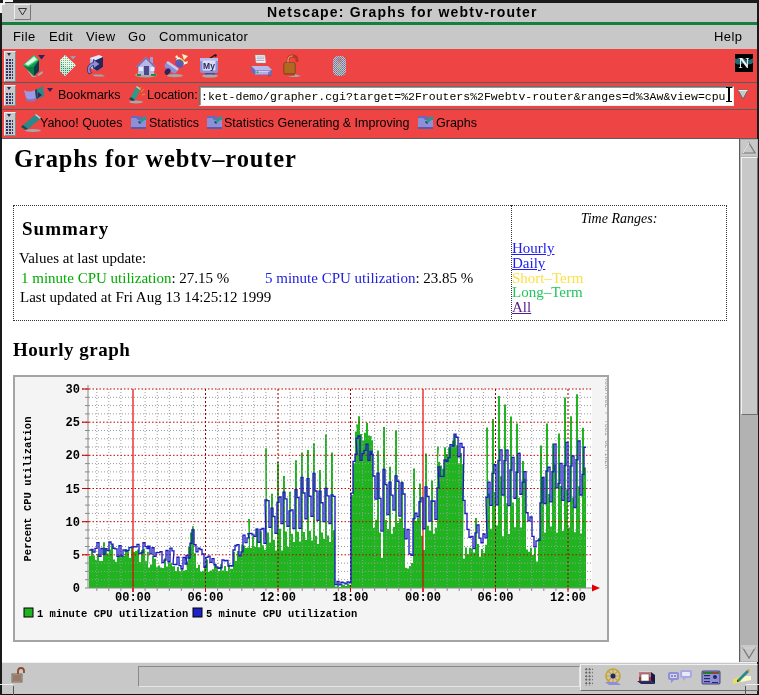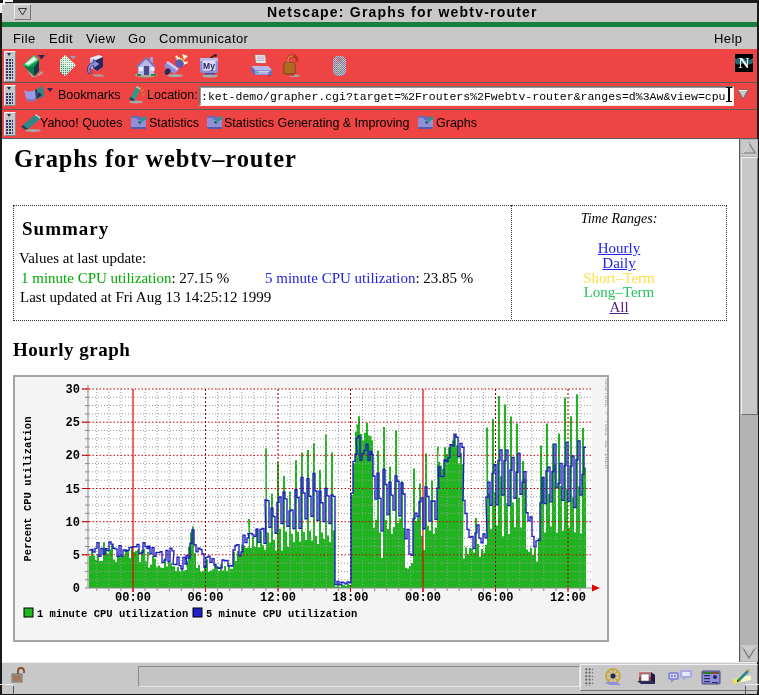--- a/index.html
+++ b/index.html
@@ -10,21 +10,21 @@
   
   #title{left:2px;top:3px;width:755px;height:19px;background:#c8c8c8;}
   #title .txt{position:absolute;left:265px;top:0px;font-weight:bold;font-size:14px;
          color:#000;letter-spacing:1.2px;line-height:18px;}
   #tbtn{left:14px;top:4px;width:15px;height:14px;background:#c8c8c8;
         border:1px solid #777;border-top-color:#eee;border-left-color:#eee;}
   #tbtn svg{display:block;margin:3px auto 0;}
   #corner{left:0;top:0;width:14px;height:14px;}
   
   #menu{left:2px;top:22px;width:755px;height:25px;background:#c8c8c8;
-        border-top:5px solid #15803d;border-bottom:1px solid #5c5c5c;}
+        border-top:3px solid #15803d;border-bottom:1px solid #5c5c5c;}
   #menu span{position:absolute;top:4px;font-size:13px;letter-spacing:0.4px;color:#000;}
   
   .bar{left:2px;background:#ef4444;border-bottom:1px solid #5c5c5c;}
   .tab{position:absolute;left:2px;top:2px;width:10px;background:#c8c8c8;
        border:1px solid #888;border-top-color:#f0f0f0;border-left-color:#f0f0f0;}
   .tab .tri{position:absolute;left:1.5px;top:1px;width:0;height:0;
        border-left:2.5px solid transparent;border-right:2.5px solid transparent;
        border-top:3.5px solid #27275e;}
   .dots{position:absolute;left:1px;top:7px;bottom:1px;width:7px;
      background-image:radial-gradient(circle at 1px 1px,#30306a 0.7px,rgba(0,0,0,0) 0.95px);
@@ -289,21 +289,21 @@
   <div id="content" class="abs"></div>
   <div id="h1" class="abs">Graphs for webtv–router</div>
   <div id="sumbox" class="abs"></div>
   <div id="sumdiv" class="abs"></div>
   <div class="st" style="left:22px;top:218px;font-size:19px;letter-spacing:1.0px;font-weight:bold;">Summary</div>
   <div class="st" style="left:19px;top:250px;">Values at last update:</div>
   <div class="st" style="left:21px;top:270px;"><span style="color:#00ad00">1 minute CPU utilization</span>: 27.15 %</div>
   <div class="st" style="left:265px;top:270px;"><span style="color:#2222dd">5 minute CPU utilization</span>: 23.85 %</div>
   <div class="st" style="left:20px;top:289px;">Last updated at Fri Aug 13 14:25:12 1999</div>
   <div class="st" style="left:512px;top:211px;width:214px;text-align:center;font-style:italic;font-size:14px;">Time Ranges:</div>
-  <div class="st" style="left:512px;top:241px;width:214px;text-align:center;line-height:14.75px;font-size:15px;">
+  <div class="st" style="left:512px;top:241px;width:214px;line-height:14.75px;font-size:15px;">
     <a style="color:#2020ee;text-decoration:underline;">Hourly</a><br>
     <a style="color:#2020ee;text-decoration:underline;">Daily</a><br>
     <a style="color:#fde047;">Short–Term</a><br>
     <a style="color:#22c55e;margin-top:37px;">Long–Term</a><br>
     <a style="color:#551a8b;text-decoration:underline;">All</a>
   </div>
   <div id="h2a" class="abs">Hourly graph</div>
 
   <div id="graphbox" class="abs">
    <svg width="592" height="263" viewBox="15 377 592 263" font-family="Liberation Mono,monospace">

